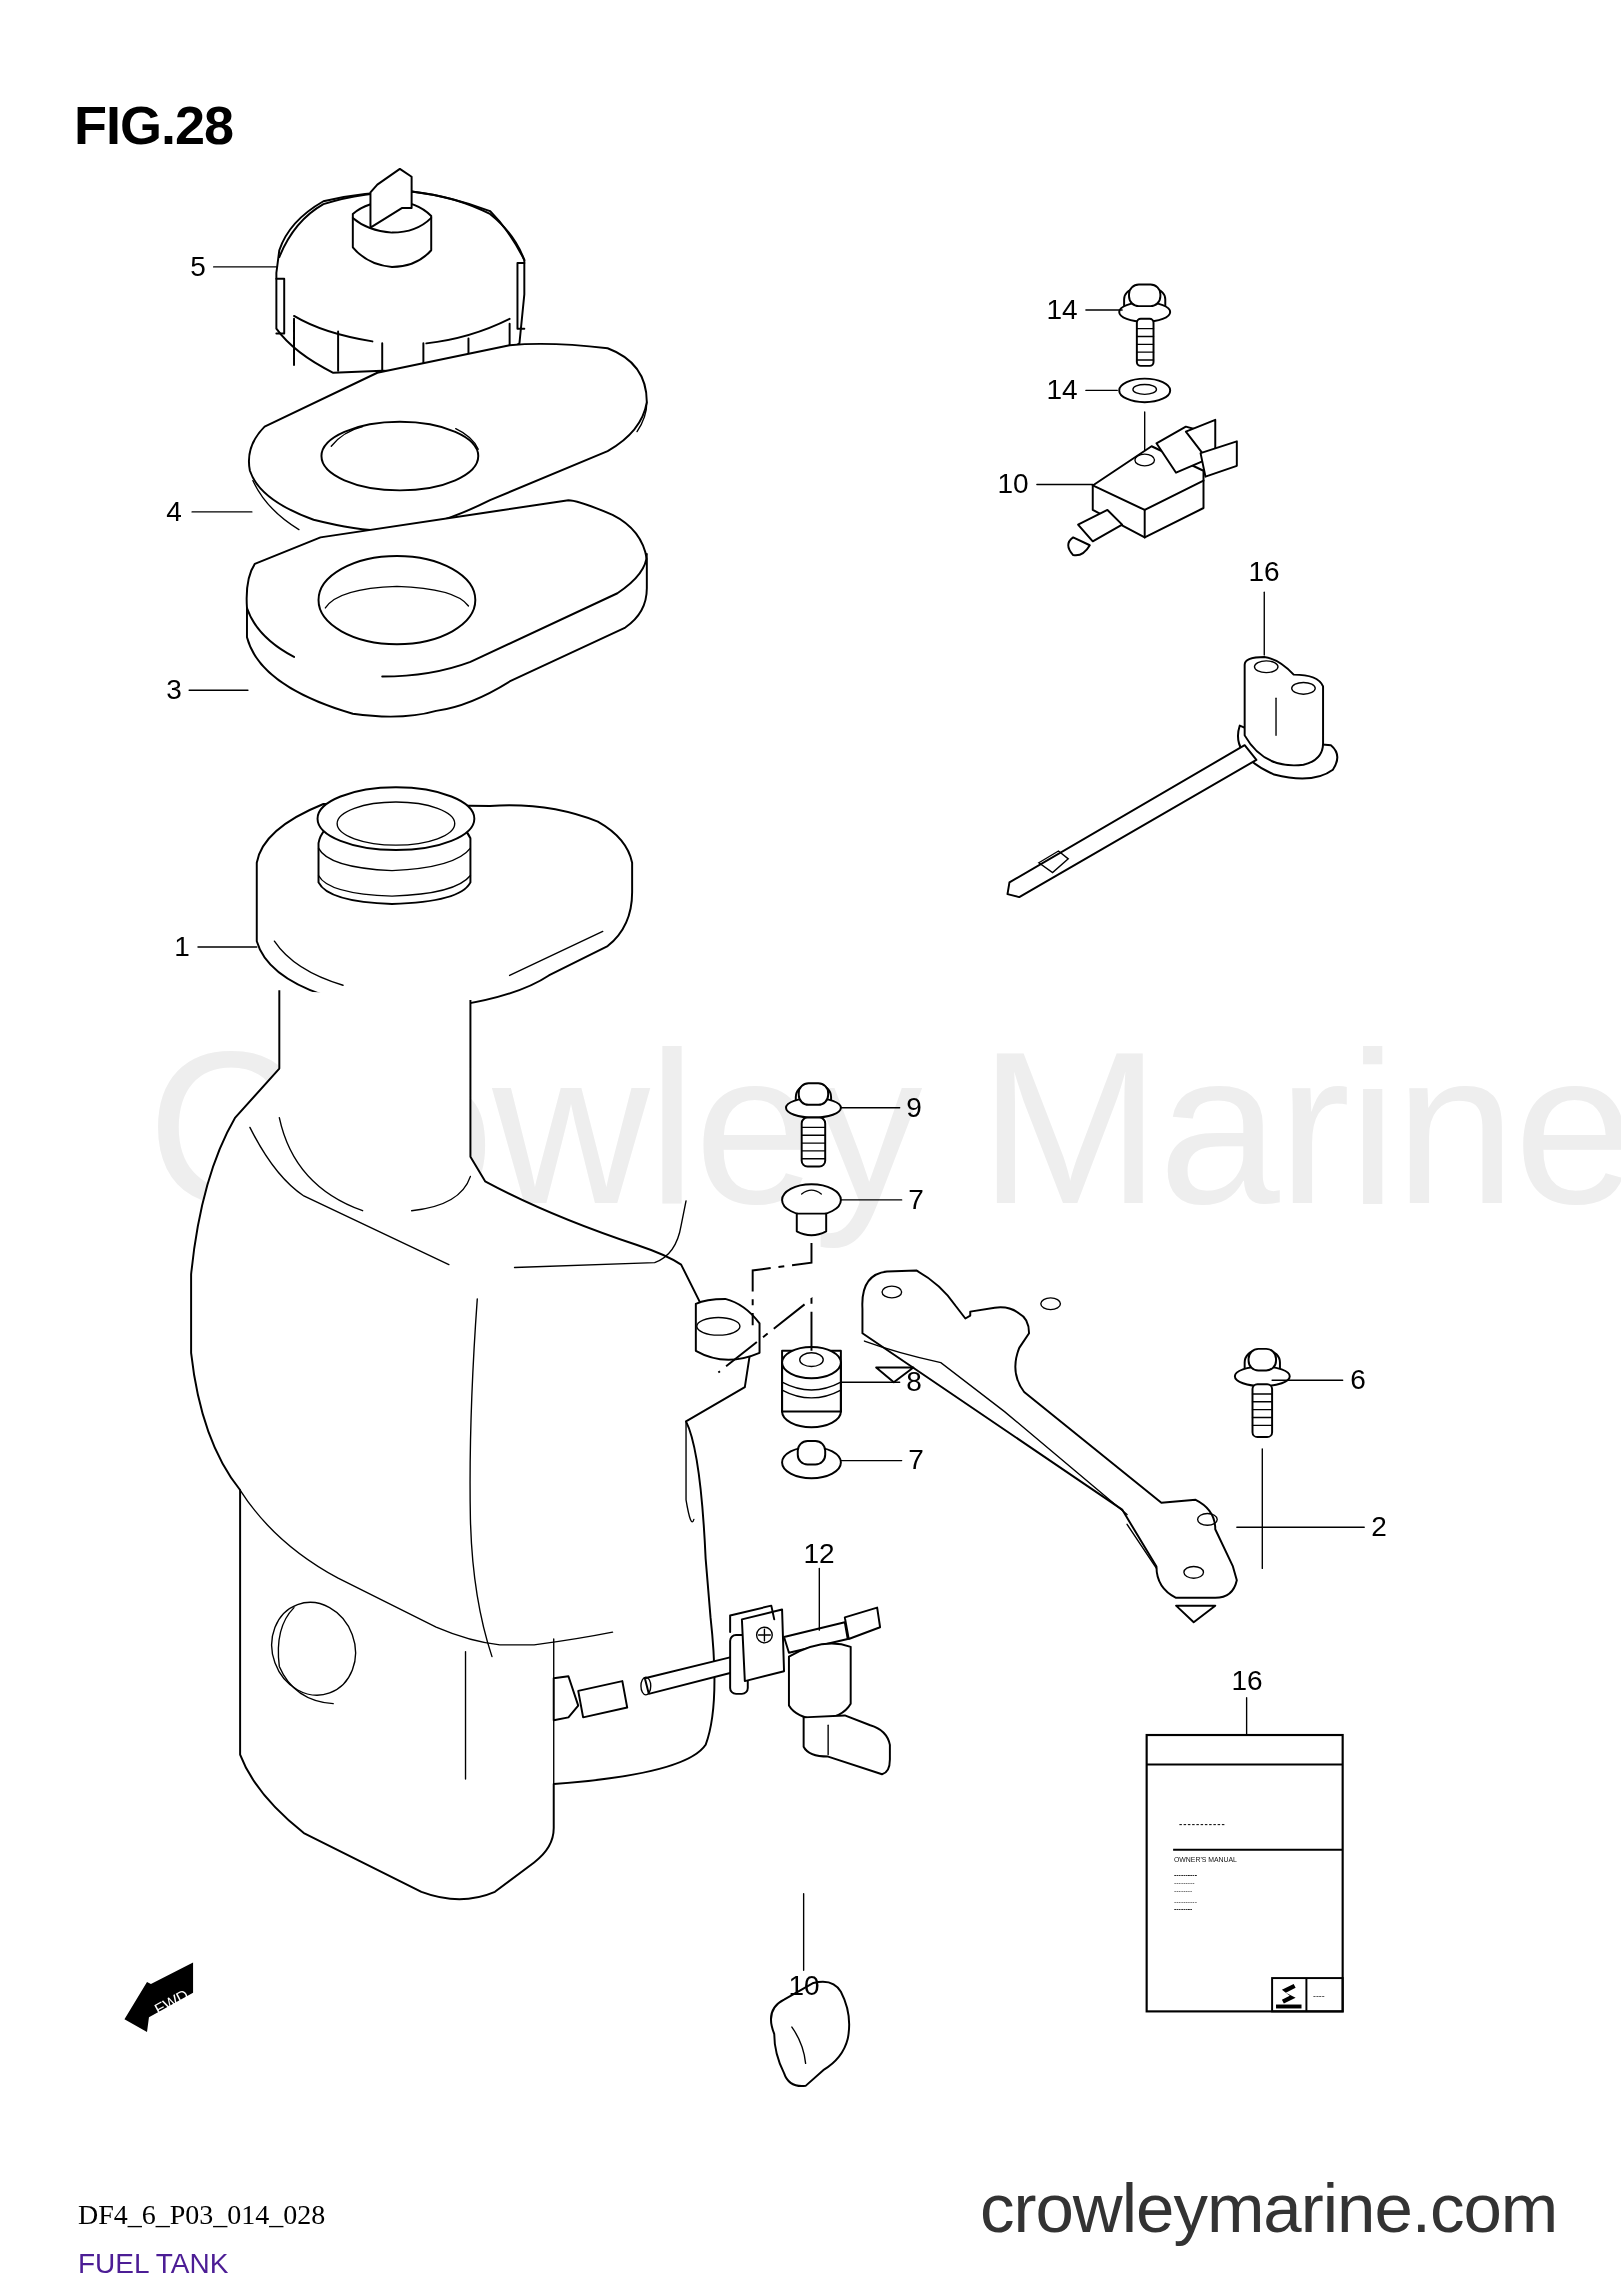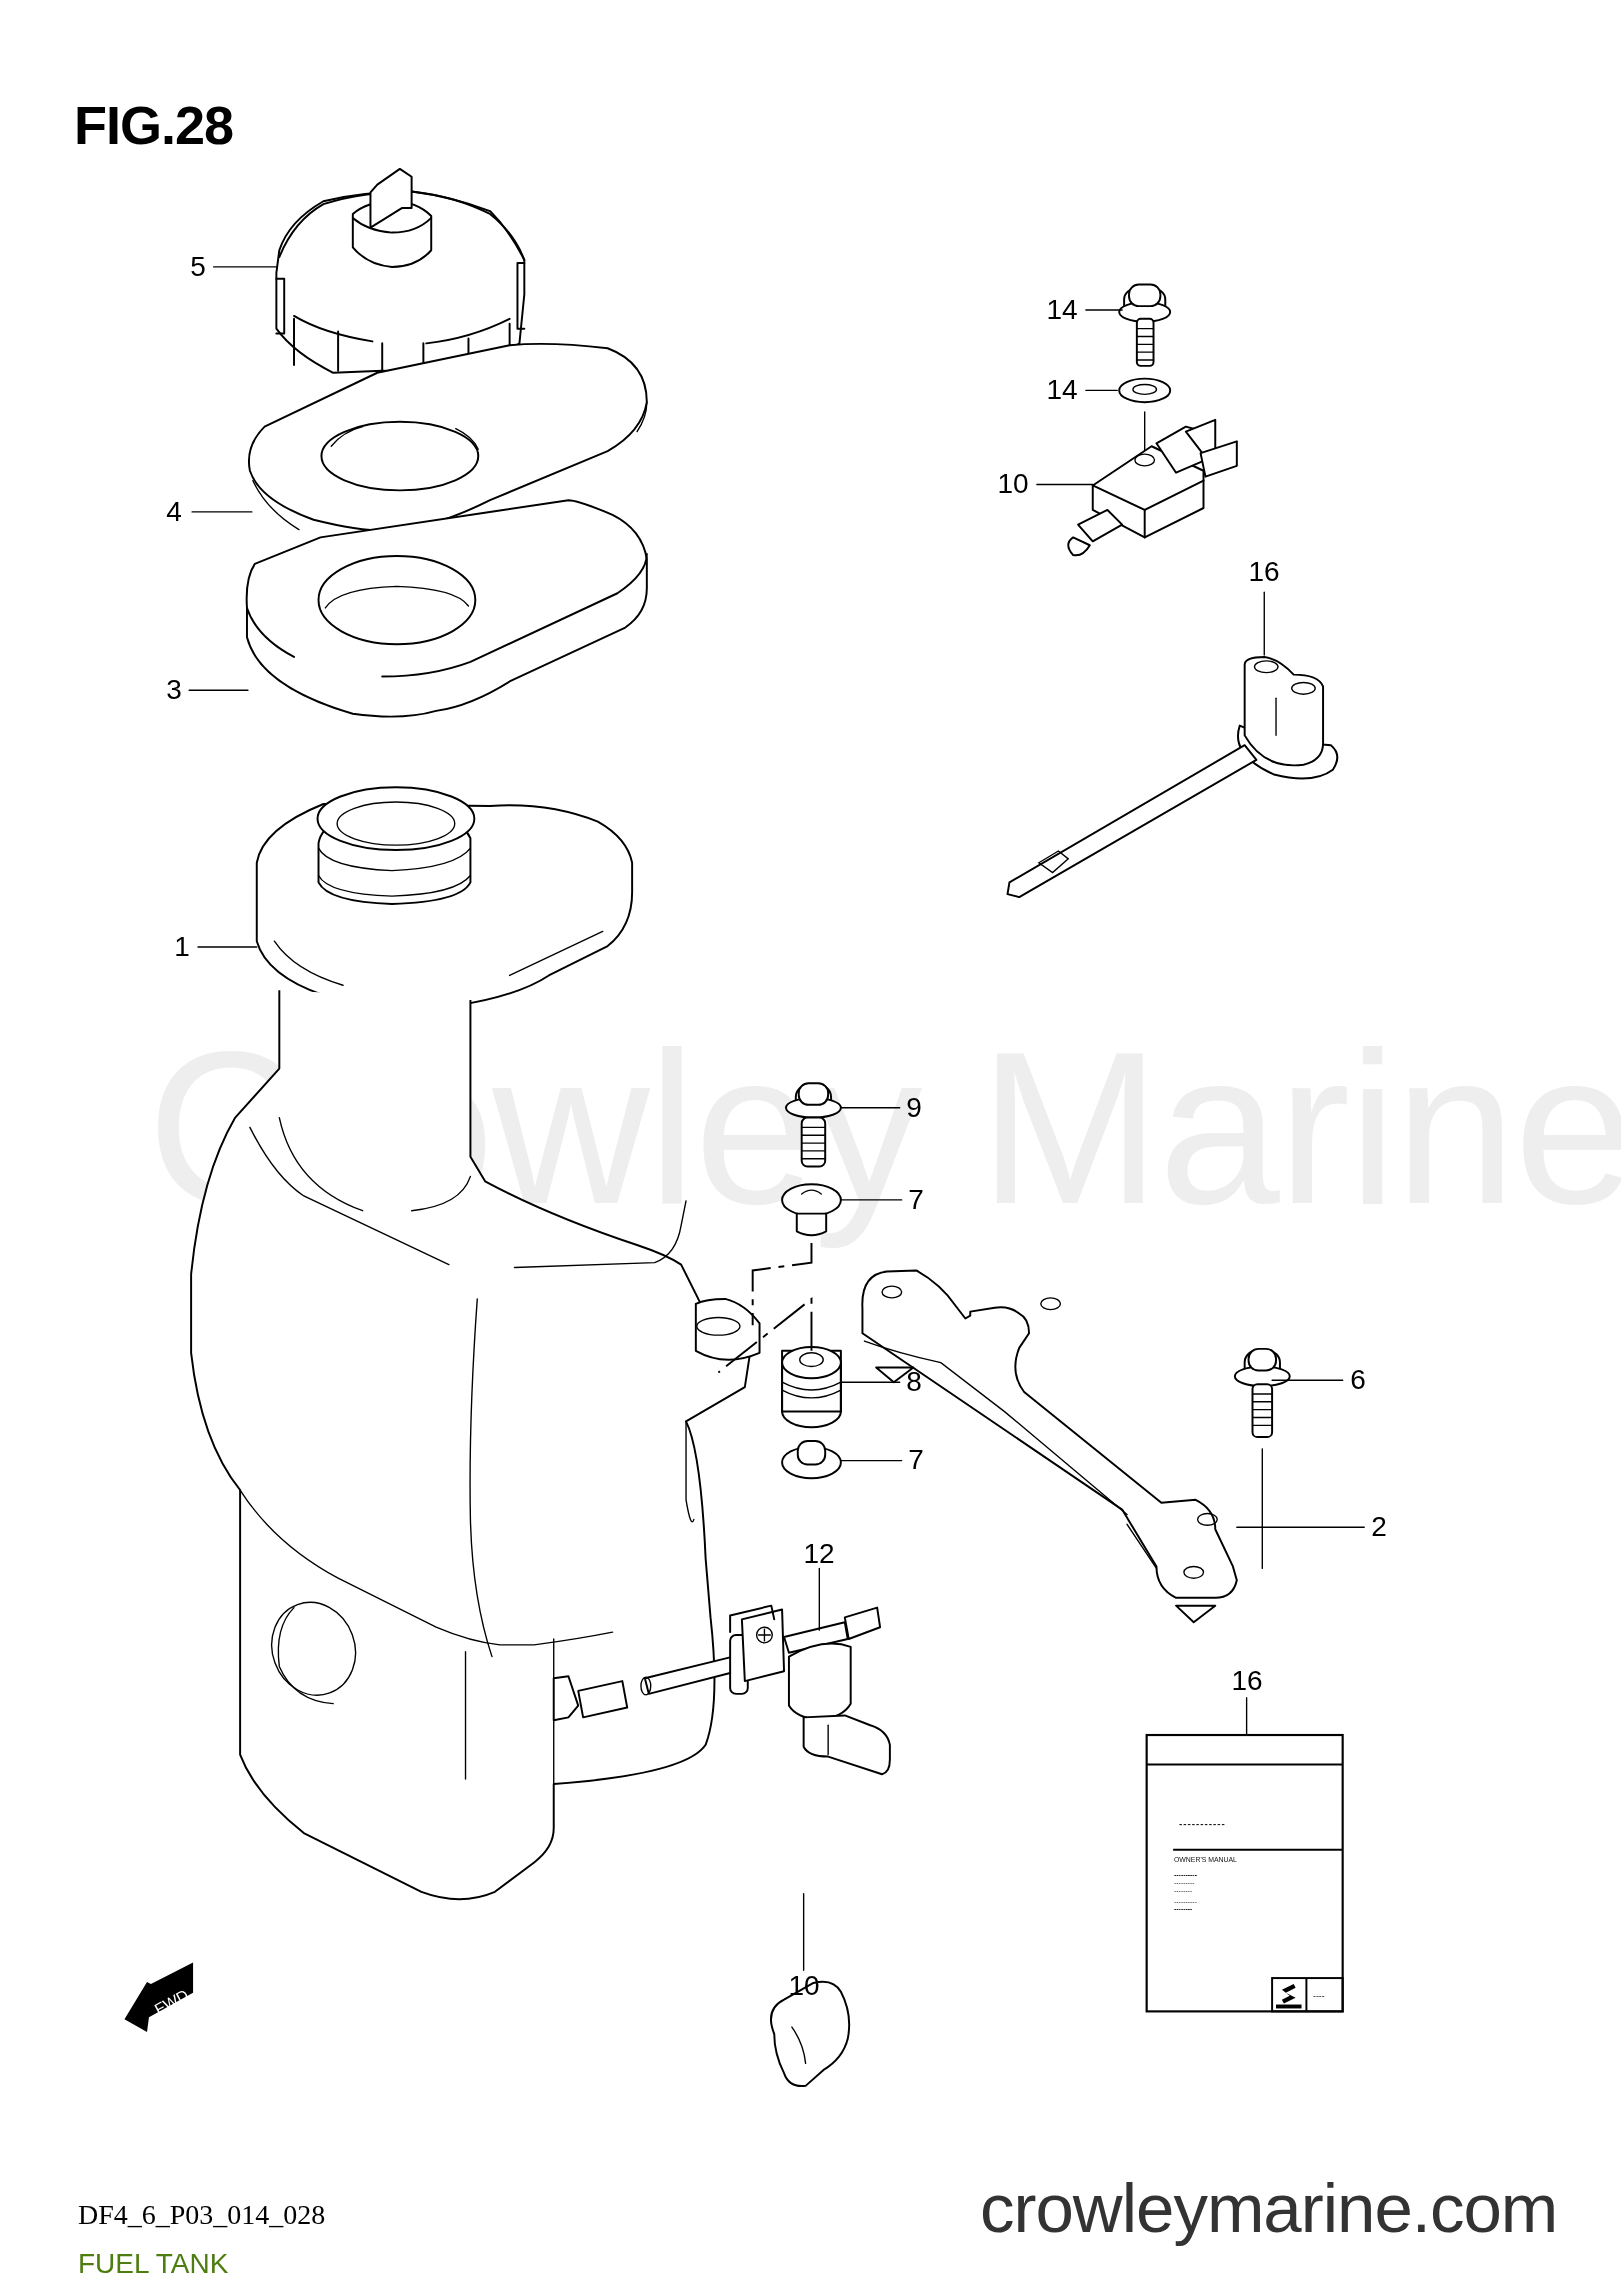--- a/index.html
+++ b/index.html
@@ -2,21 +2,21 @@
 <html><head>
 <meta charset="utf-8">
 <style>
   html, body { margin: 0; padding: 0; background: #ffffff; }
   body { width: 1621px; height: 2293px; position: relative; overflow: hidden; }
   #canvas { position: absolute; left: 0; top: 0; width: 1621px; height: 2293px; }
   .fig-title { position: absolute; left: 74px; top: 98px; font-family: "Liberation Sans", sans-serif; font-weight: bold; font-size: 54px; color: #000; letter-spacing: -1px; line-height: 1; }
   .watermark { position: absolute; left: 147px; top: 1019px; font-family: "Liberation Sans", sans-serif; font-size: 218px; color: #eeeeee; line-height: 1; white-space: nowrap; letter-spacing: -2px; }
   .callout { position: absolute; font-family: "Liberation Sans", sans-serif; font-size: 28px; color: #000; line-height: 1; transform: translate(-50%, -50%); white-space: nowrap; }
   .footer-code { position: absolute; left: 78px; top: 2201px; font-family: Liberation Serif, serif; font-size: 28px; color: #000; line-height: 1; }
-  .footer-name { position: absolute; left: 78px; top: 2250px; font-family: "Liberation Sans", sans-serif; font-size: 28px; color: #4d7c0f; line-height: 1; }
+  .footer-name { position: absolute; left: 78px; top: 2250px; font-family: "Liberation Sans", sans-serif; font-size: 28px; color: #4c1d95; line-height: 1; }
   .site-url { position: absolute; left: 980px; top: 2174px; font-family: "Liberation Sans", sans-serif; font-size: 69px; color: #333333; line-height: 1; letter-spacing: -1px; }
   .manual-text { position: absolute; font-family: "Liberation Sans", sans-serif; font-size: 6.9px; color: #111; line-height: 1; white-space: nowrap; }
   svg .ln { fill: none; stroke: #000; stroke-width: 2; stroke-linecap: round; stroke-linejoin: round; }
   svg .th { fill: none; stroke: #000; stroke-width: 1.4; stroke-linecap: round; }
   svg .fillw { fill: #fff; stroke: #000; stroke-width: 2; stroke-linejoin: round; }
   svg .dash { fill: none; stroke: #000; stroke-width: 2; stroke-dasharray: 40 8 6 8; }
 </style>
 </head>
 <body>
 

